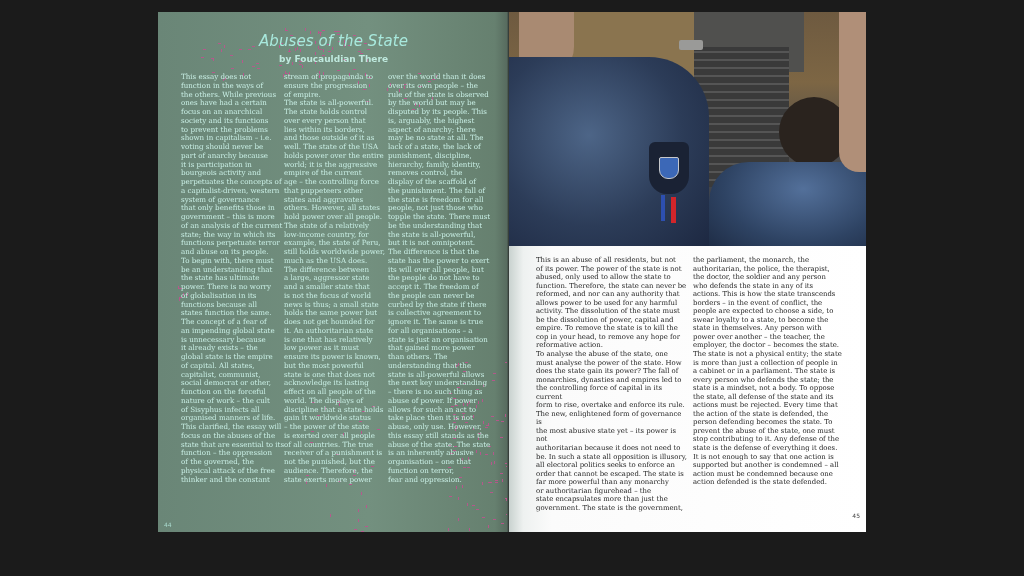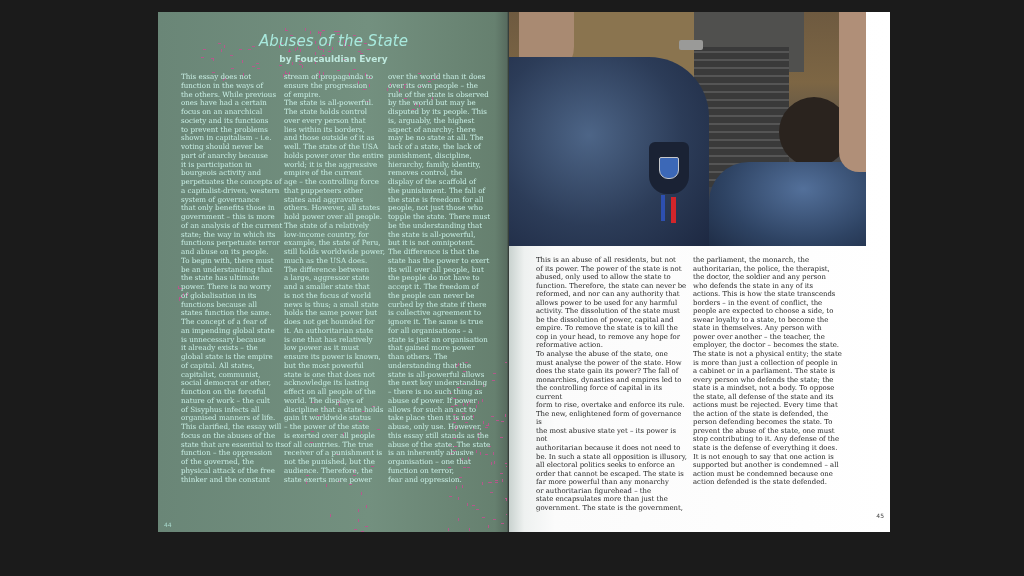--- a/index.html
+++ b/index.html
@@ -14,21 +14,20 @@
       position: absolute; left: 0; top: 0; width: 351px; height: 520px;
       background: #6f8b7c;
       background-image: linear-gradient(90deg, #6a8677 0%, #73907f 60%, #66806f 96%, #55685c 100%);
       overflow: hidden;
     }
     .page-right {
       position: absolute; left: 351px; top: 0; width: 357px; height: 520px;
       background: #f4f6f5;
       background-image: linear-gradient(90deg, #c9d2cf 0%, #eef1f0 4%, #fbfbfb 12%, #ffffff 100%);
       overflow: hidden;
-      padding-left: 24px;
     }
     .speckle { position: absolute; width: 3px; height: 1px; background: #c2508f; opacity: .85; }
     .title {
       position: absolute; left: 0; width: 351px; top: 20px; text-align: center;
       font-family: "DejaVu Sans", sans-serif; font-style: oblique;
       font-size: 15px; color: #a8e9dd; letter-spacing: .1px;
     }
     .byline {
       position: absolute; left: 0; width: 351px; top: 42px; text-align: center;
       font-family: "DejaVu Sans", sans-serif; font-weight: bold;
@@ -319,21 +318,21 @@
         <div class="speckle" style="left: 207.84px; top: 89.2659px;"></div>
         <div class="speckle" style="left: 274.421px; top: 85.4887px; width: 1px; height: 3px;"></div>
         <div class="speckle" style="left: 254.151px; top: 97.1744px;"></div>
         <div class="speckle" style="left: 260.362px; top: 60.9897px;"></div>
         <div class="speckle" style="left: 246.388px; top: 73.6013px; width: 1px; height: 3px;"></div>
         <div class="speckle" style="left: 245.561px; top: 71.6759px;"></div>
         <div class="speckle" style="left: 211.217px; top: 71.8801px; width: 1px; height: 3px;"></div>
         <div class="speckle" style="left: 256.687px; top: 90.8807px; width: 1px; height: 3px;"></div>
       </div>
     <div class="title">Abuses of the State</div>
-    <div class="byline">by Foucauldian Every</div>
+    <div class="byline">by Foucauldian There</div>
     <div class="col c1">This essay does not
 function in the ways of
 the others. While previous
 ones have had a certain
 focus on an anarchical
 society and its functions
 to prevent the problems
 shown in capitalism – i.e.
 voting should never be
 part of anarchy because

